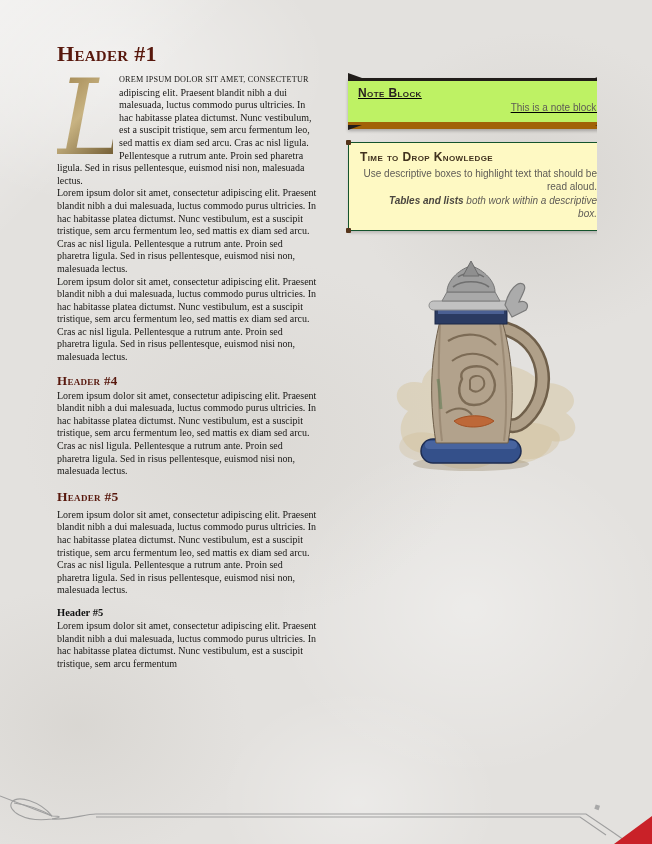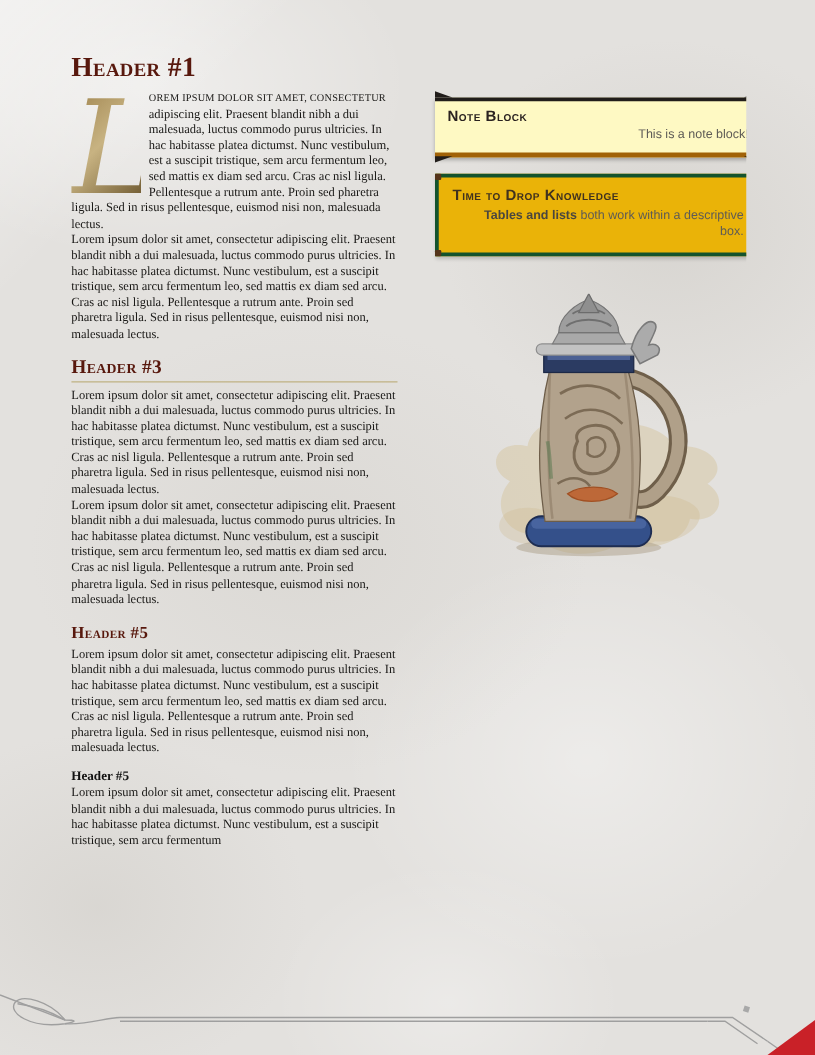--- a/index.html
+++ b/index.html
@@ -63,25 +63,26 @@
     background:linear-gradient(135deg,#a08550 0%, #c8b382 45%, #6e5930 100%);
     -webkit-background-clip:text;
     background-clip:text;
     color:transparent;
   }
 
   
   .note{
     position:relative;
     margin-top:12px;
-    background:#fef9c3;
+    background:#bef264;
     border-top:3px solid #211d1a;
-    border-bottom:4px solid #a16207;
+    border-bottom:7px solid #a16207;
     padding:5px 10px 7px 10px;
     box-shadow:0 2px 3px rgba(0,0,0,.25);
+    text-decoration:underline;
   }
   .note .tri{ position:absolute; width:0; height:0; }
   .note .tri.tl{ top:-8px; left:0;  border-bottom:5px solid #211d1a; border-right:14px solid transparent; }
   .note .tri.tr{ top:-8px; right:0; border-bottom:5px solid #211d1a; border-left:14px solid transparent; }
   .note .tri.bl{ bottom:-8px; left:0;  border-top:5px solid #211d1a; border-right:14px solid transparent; }
   .note .tri.br{ bottom:-8px; right:0; border-top:5px solid #211d1a; border-left:14px solid transparent; }
   .note-title, .desc-title{
     font-family:"Liberation Sans", sans-serif;
     font-variant:small-caps;
     font-weight:bold;
@@ -93,58 +94,58 @@
     font-family:"Liberation Sans", sans-serif;
     font-size:10px; line-height:13.5px;
     color:#5e5b56;
     text-align:right;
   }
 
   
   .descriptive{
     position:relative;
     margin-top:13px;
-    background:#eab308;
-    border:3px solid #14532d;
+    background:#fef9c3;
+    border:1px solid #14532d;
     padding:7px 11px 9px 11px;
     box-shadow:1px 2px 3px rgba(0,0,0,.18);
   }
   .descriptive .dot{
     position:absolute; width:5px; height:5px;
     background:#55341a; border-radius:1px;
   }
   .descriptive .dot.tl{ top:-3px; left:-3px; }
   .descriptive .dot.tr{ top:-3px; right:-3px; }
   .descriptive .dot.bl{ bottom:-3px; left:-3px; }
   .descriptive .dot.br{ bottom:-3px; right:-3px; }
   .desc-title{ color:#40321f; margin-bottom:2px; }
-  .desc-indent{ padding-left:10px; }
+  .desc-indent{ padding-left:10px;font-style:italic; }
   .desc-bold{ font-weight:bold; color:#4a463f; }
 
   .stein-wrap{ margin:30px 0 0 20px; width:230px; height:215px; }
 
   .footer-art{ position:absolute; left:0; bottom:0; width:652px; height:52px; }
 </style>
 </head>
 <body>
 
 <div class="columns">
 
   <div class="col col-left">
 
     <h1 class="brew">Header #1</h1>
     <p class="body-text">
       <span class="drop-cap">L</span><span class="small-caps-lead">orem ipsum dolor sit amet, consectetur</span><span> adipiscing elit. Praesent blandit nibh a dui malesuada, luctus commodo purus ultricies. In hac habitasse platea dictumst. Nunc vestibulum, est a suscipit tristique, sem arcu fermentum leo, sed mattis ex diam sed arcu. Cras ac nisl ligula. Pellentesque a rutrum ante. Proin sed pharetra ligula. Sed in risus pellentesque, euismod nisi non, malesuada lectus.</span>
     </p>
 
     <p class="body-text">Lorem ipsum dolor sit amet, consectetur adipiscing elit. Praesent blandit nibh a dui malesuada, luctus commodo purus ultricies. In hac habitasse platea dictumst. Nunc vestibulum, est a suscipit tristique, sem arcu fermentum leo, sed mattis ex diam sed arcu. Cras ac nisl ligula. Pellentesque a rutrum ante. Proin sed pharetra ligula. Sed in risus pellentesque, euismod nisi non, malesuada lectus.</p>
 
-    <h3 class="brew">Header #3</h3>
-    <p class="body-text">Lorem ipsum dolor sit amet, consectetur adipiscing elit. Praesent blandit nibh a dui malesuada, luctus commodo purus ultricies. In hac habitasse platea dictumst. Nunc vestibulum, est a suscipit tristique, sem arcu fermentum leo, sed mattis ex diam sed arcu. Cras ac nisl ligula. Pellentesque a rutrum ante. Proin sed pharetra ligula. Sed in risus pellentesque, euismod nisi non, malesuada lectus.</p>
-
+    <p class="body-text">Lorem ipsum dolor sit amet, consectetur adipiscing elit. Praesent blandit nibh a dui malesuada, luctus commodo purus ultricies. In hac habitasse platea dictumst. Nunc vestibulum, est a suscipit tristique, sem arcu fermentum leo, sed mattis ex diam sed arcu. Cras ac nisl ligula. Pellentesque a rutrum ante. Proin sed pharetra ligula. Sed in risus pellentesque, euismod nisi non, malesuada lectus.</p>
+
+    <h4 class="brew">Header #4</h4>
     <p class="body-text">Lorem ipsum dolor sit amet, consectetur adipiscing elit. Praesent blandit nibh a dui malesuada, luctus commodo purus ultricies. In hac habitasse platea dictumst. Nunc vestibulum, est a suscipit tristique, sem arcu fermentum leo, sed mattis ex diam sed arcu. Cras ac nisl ligula. Pellentesque a rutrum ante. Proin sed pharetra ligula. Sed in risus pellentesque, euismod nisi non, malesuada lectus.</p>
 
     <h5 class="brew">Header #5</h5>
     <p class="body-text">Lorem ipsum dolor sit amet, consectetur adipiscing elit. Praesent blandit nibh a dui malesuada, luctus commodo purus ultricies. In hac habitasse platea dictumst. Nunc vestibulum, est a suscipit tristique, sem arcu fermentum leo, sed mattis ex diam sed arcu. Cras ac nisl ligula. Pellentesque a rutrum ante. Proin sed pharetra ligula. Sed in risus pellentesque, euismod nisi non, malesuada lectus.</p>
 
     <h6 class="brew">Header #5</h6>
     <p class="body-text">Lorem ipsum dolor sit amet, consectetur adipiscing elit. Praesent blandit nibh a dui malesuada, luctus commodo purus ultricies. In hac habitasse platea dictumst. Nunc vestibulum, est a suscipit tristique, sem arcu fermentum</p>
 
   </div>
 
@@ -159,20 +160,21 @@
       <div class="note-title">Note Block</div>
       <div class="note-text">This is a note block!</div>
     </div>
 
     <div class="descriptive">
       <span class="dot tl"></span>
       <span class="dot tr"></span>
       <span class="dot bl"></span>
       <span class="dot br"></span>
       <div class="desc-title">Time to Drop Knowledge</div>
+      <div class="desc-text">Use descriptive boxes to highlight text that should be read aloud.</div>
       <div class="desc-text desc-indent"><span class="desc-bold">Tables and lists</span><span> both work within a descriptive box.</span></div>
     </div>
 
     <div class="stein-wrap">
       <svg width="230" height="215" viewBox="0 0 230 215">
 
         <path d="M40,150 C20,140 28,116 54,122 C58,100 92,94 102,108 C132,98 162,106 172,122 C202,120 216,140 198,152 C216,164 206,184 184,180 C180,200 150,208 130,198 C110,214 70,210 60,192 C36,194 24,168 40,150 Z" fill="#d5c5a0" opacity="0.5"></path>
         <path d="M120,170 C140,158 178,158 190,172 C198,184 178,200 156,198 C134,210 110,200 112,186 Z" fill="#cdbb90" opacity="0.35"></path>
         <path d="M36,176 C48,168 72,170 78,182 C80,196 58,204 44,198 C30,194 28,184 36,176 Z" fill="#cdbb90" opacity="0.3"></path>
 

